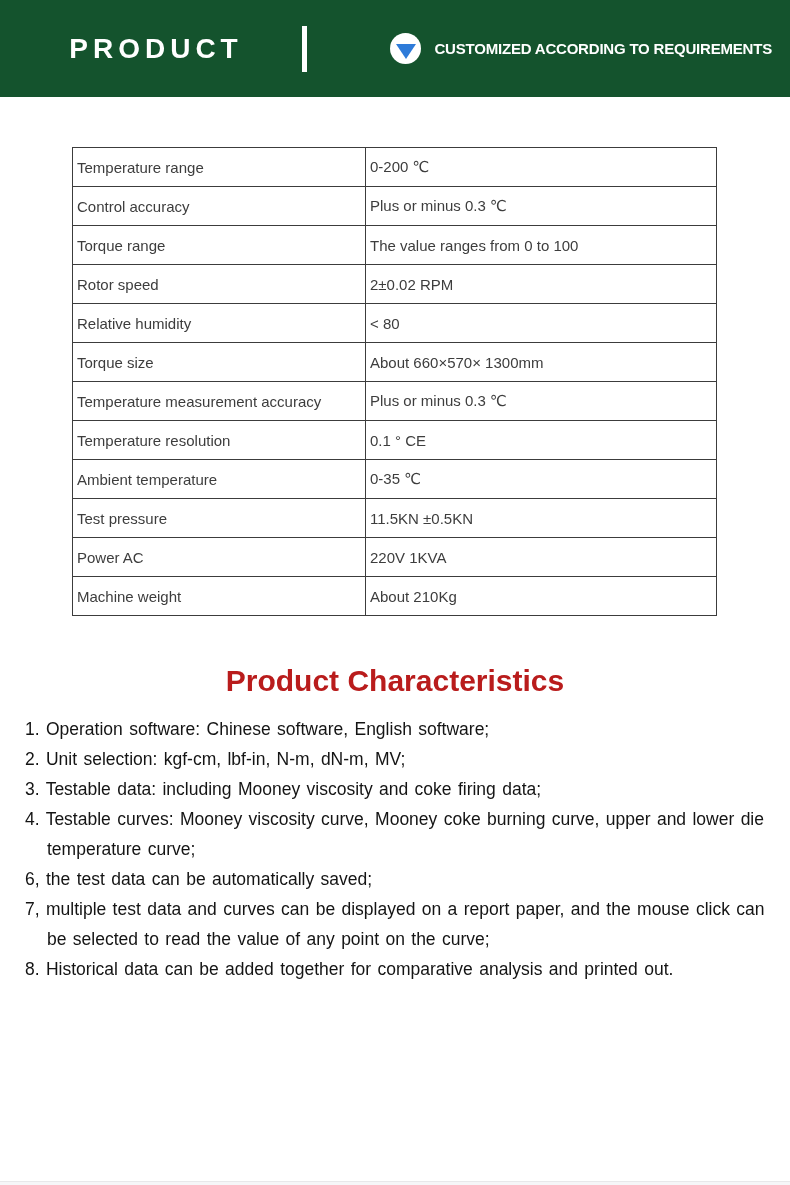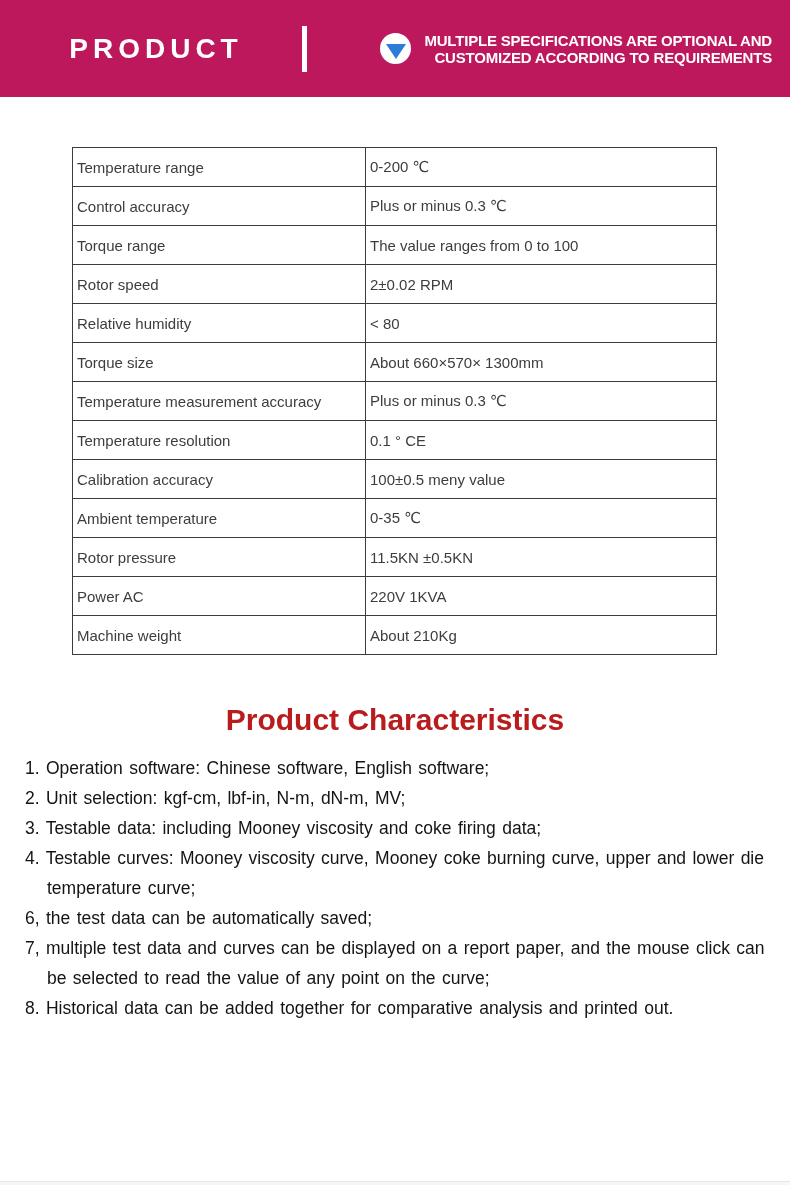--- a/index.html
+++ b/index.html
@@ -11,21 +11,21 @@
   body {
     height: 1185px;
     position: relative;
     overflow: hidden;
   }
 
   
   .header {
     width: 100%;
     height: 97px;
-    background: #be185d;
+    background: #14532d;
     display: flex;
     align-items: center;
   }
   .title-block {
     margin-left: 25px;
     width: 262px;
     text-align: center;
     color: #ffffff;
     font-weight: bold;
     font-size: 28px;
@@ -131,21 +131,20 @@
 <div class="header">
   <div class="title-block">
     <div>PRODUCT</div>
   </div>
   <div class="title-divider"></div>
   <div class="badge">
     <div class="badge-icon">
       <div class="tri"></div>
     </div>
     <div class="badge-text">
-      <div>MULTIPLE SPECIFICATIONS ARE OPTIONAL AND</div>
       <div>CUSTOMIZED ACCORDING TO REQUIREMENTS</div>
     </div>
   </div>
 </div>
 
 <table class="spec-table">
   <tbody>
     <tr>
       <td class="col-label">Temperature range</td>
       <td>0-200 ℃</td>
@@ -172,29 +171,25 @@
     </tr>
     <tr>
       <td class="col-label">Temperature measurement accuracy</td>
       <td>Plus or minus 0.3 ℃</td>
     </tr>
     <tr>
       <td class="col-label">Temperature resolution</td>
       <td>0.1 ° CE</td>
     </tr>
     <tr>
-      <td class="col-label">Calibration accuracy</td>
-      <td>100±0.5 meny value</td>
-    </tr>
-    <tr>
       <td class="col-label">Ambient temperature</td>
       <td>0-35 ℃</td>
     </tr>
     <tr>
-      <td class="col-label">Rotor pressure</td>
+      <td class="col-label">Test pressure</td>
       <td>11.5KN ±0.5KN</td>
     </tr>
     <tr>
       <td class="col-label">Power AC</td>
       <td>220V 1KVA</td>
     </tr>
     <tr>
       <td class="col-label">Machine weight</td>
       <td>About 210Kg</td>
     </tr>

